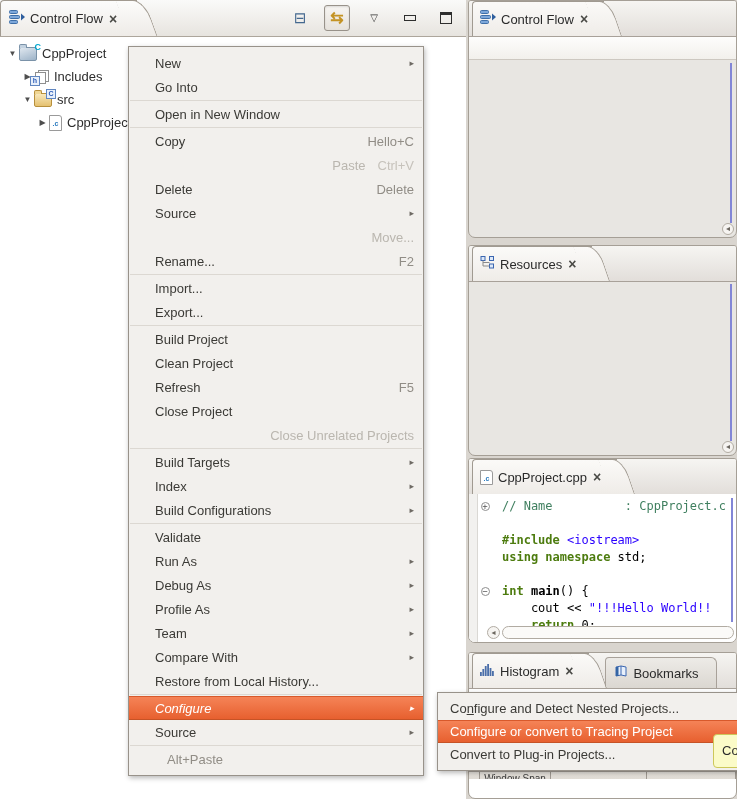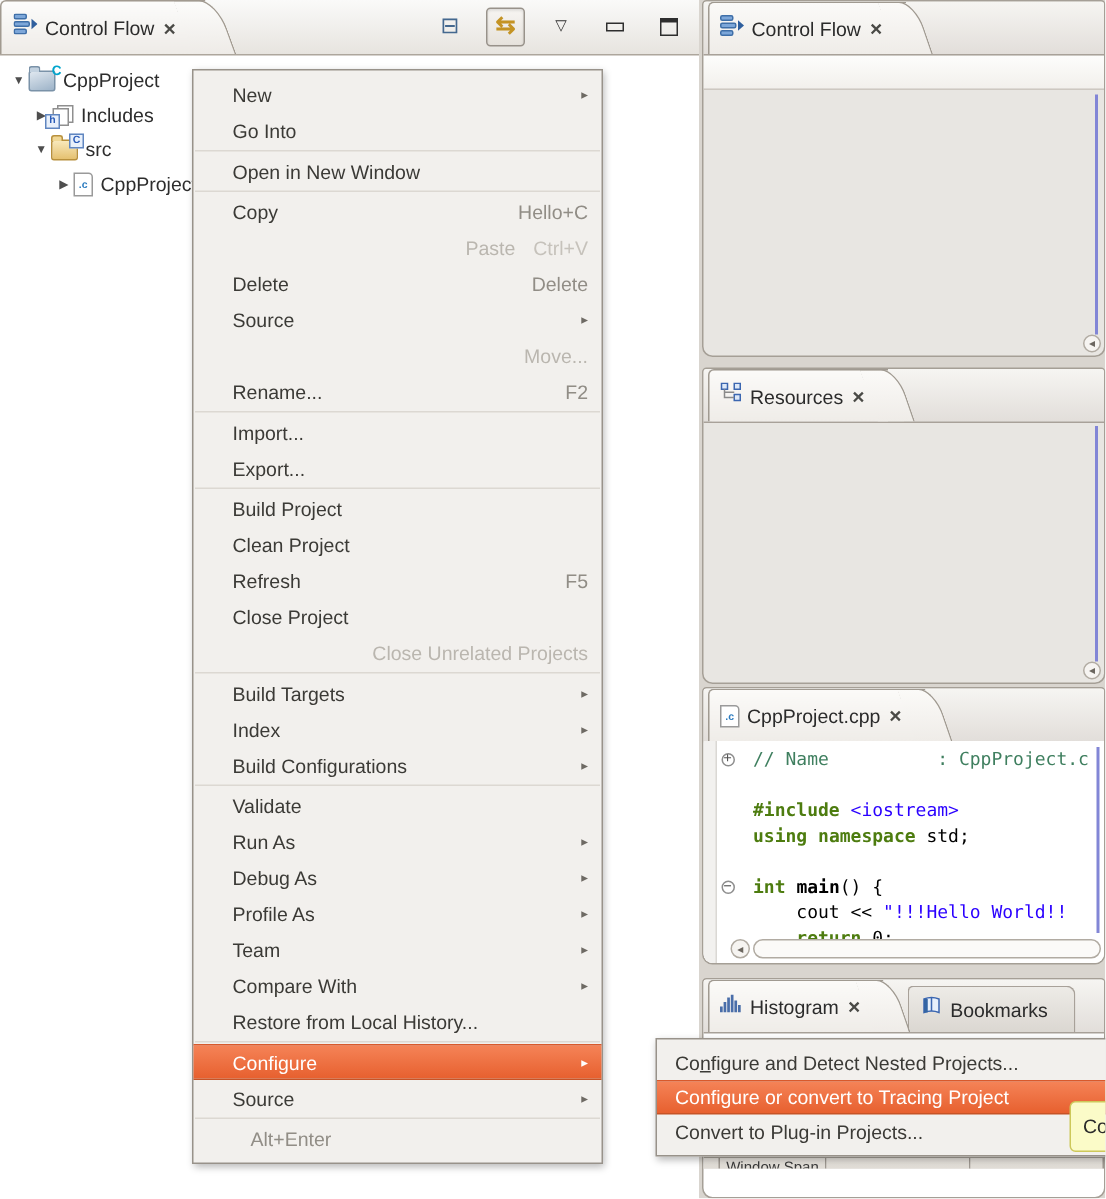--- a/index.html
+++ b/index.html
@@ -37,28 +37,28 @@
   .ic.cfolder::before{content:"";position:absolute;left:-1px;top:-4px;width:6px;height:3px;background:#f0d795;border:1px solid #b8903c;border-bottom:none;border-radius:2px 2px 0 0;}
   .ic.includes{width:15px;height:13px;}
   .ic.includes::before{content:"";position:absolute;right:0;top:0;width:9px;height:10px;background:#fff;border:1px solid #8f8f8f;}
   .ic.includes::after{content:"";position:absolute;right:3px;top:2px;width:9px;height:10px;background:#fff;border:1px solid #8f8f8f;}
   .ic.cfile{width:11px;height:14px;background:#fff;border:1px solid #9a9a9a;border-radius:0 3px 0 0;}
   .bdg-cyan{position:absolute;top:-6px;right:-5px;color:#00a5cd;font-size:9px;font-weight:bold;z-index:2;}
   .bdg-box{position:absolute;top:-5px;right:-5px;min-width:6px;height:8px;padding:0 1px;background:#e8f0fb;border:1px solid #6086c0;color:#2b5cb8;font-size:7px;line-height:8px;font-weight:bold;text-align:center;z-index:3;}
   .bdg-in{position:absolute;left:0;right:0;top:4px;text-align:center;color:#2b7bbf;font-size:7px;font-weight:bold;z-index:2;}
 
   
-  #context-menu{position:absolute;left:128px;top:46px;width:274px;background:#f2f0ed;border:1px solid #98928a;box-shadow:1px 2px 5px rgba(0,0,0,.28);z-index:50;padding:4px 0;box-sizing:border-box;}
+  #context-menu{position:absolute;left:128px;top:46px;width:296px;background:#f2f0ed;border:1px solid #98928a;box-shadow:1px 2px 5px rgba(0,0,0,.28);z-index:50;padding:4px 0;box-sizing:border-box;}
   .mrow{height:24px;box-sizing:border-box;display:flex;align-items:center;padding:0 9px 0 26px;font-size:13px;color:#3b3a36;white-space:nowrap;}
   .mrow .mlabel{flex:1;}
   .mrow .mshort{color:#918d86;margin-left:12px;}
   .mrow .marrow{width:10px;text-align:right;color:#6e6a64;font-size:9px;}
   .mrow.dis{color:#bab6af;text-align:right;}
   .mrow.dis .mshort{color:#c6c2bb;}
-  .mrow.hl{background:linear-gradient(#f58357,#e7602f);border-top:1px solid #d8592b;border-bottom:1px solid #c65326;color:#fff;}
+  .mrow.hl{background:linear-gradient(#f58357,#e7602f);border-top:1px solid #d8592b;border-bottom:1px solid #c65326;color:#fff;font-style:italic;}
   .mrow.hl .marrow{color:#fff;}
   .msep{height:1px;background:#dcd8d2;margin:1px 1px;}
 
   
   #submenu{position:absolute;left:437px;top:692px;width:306px;background:#f2f0ed;border:1px solid #98928a;box-shadow:1px 2px 5px rgba(0,0,0,.28);z-index:60;padding:4px 0;box-sizing:border-box;}
   .smrow{height:23px;box-sizing:border-box;display:flex;align-items:center;padding:0 12px;font-size:13px;color:#3b3a36;white-space:nowrap;}
   .smrow.hl{background:linear-gradient(#f58357,#e7602f);border-top:1px solid #d8592b;border-bottom:1px solid #c65326;color:#fff;}
 
   
   #tooltip{position:absolute;left:713px;top:734px;width:40px;height:34px;background:#fbfbc8;border:1px solid #cdc85a;border-radius:4px;z-index:70;font-size:13px;color:#2b2b2b;line-height:32px;padding-left:8px;box-sizing:border-box;overflow:hidden;}
@@ -372,21 +372,21 @@
         <div class="mrow hl">
           <span class="mlabel">Configure</span>
           <span class="marrow">▸</span>
         </div>
         <div class="mrow">
           <span class="mlabel">Source</span>
           <span class="marrow">▸</span>
         </div>
         <div class="msep"></div>
         <div class="mrow">
-          <span class="mshort">Alt+Enter</span>
+          <span class="mshort">Alt+Paste</span>
         </div>
       </div>
   </div>
 
   <div id="submenu">
     <div id="submenu-items">
         <div class="smrow">
           <span class="mlabel">Co<u>n</u>figure and Detect Nested Projects...</span>
         </div>
         <div class="smrow hl">

